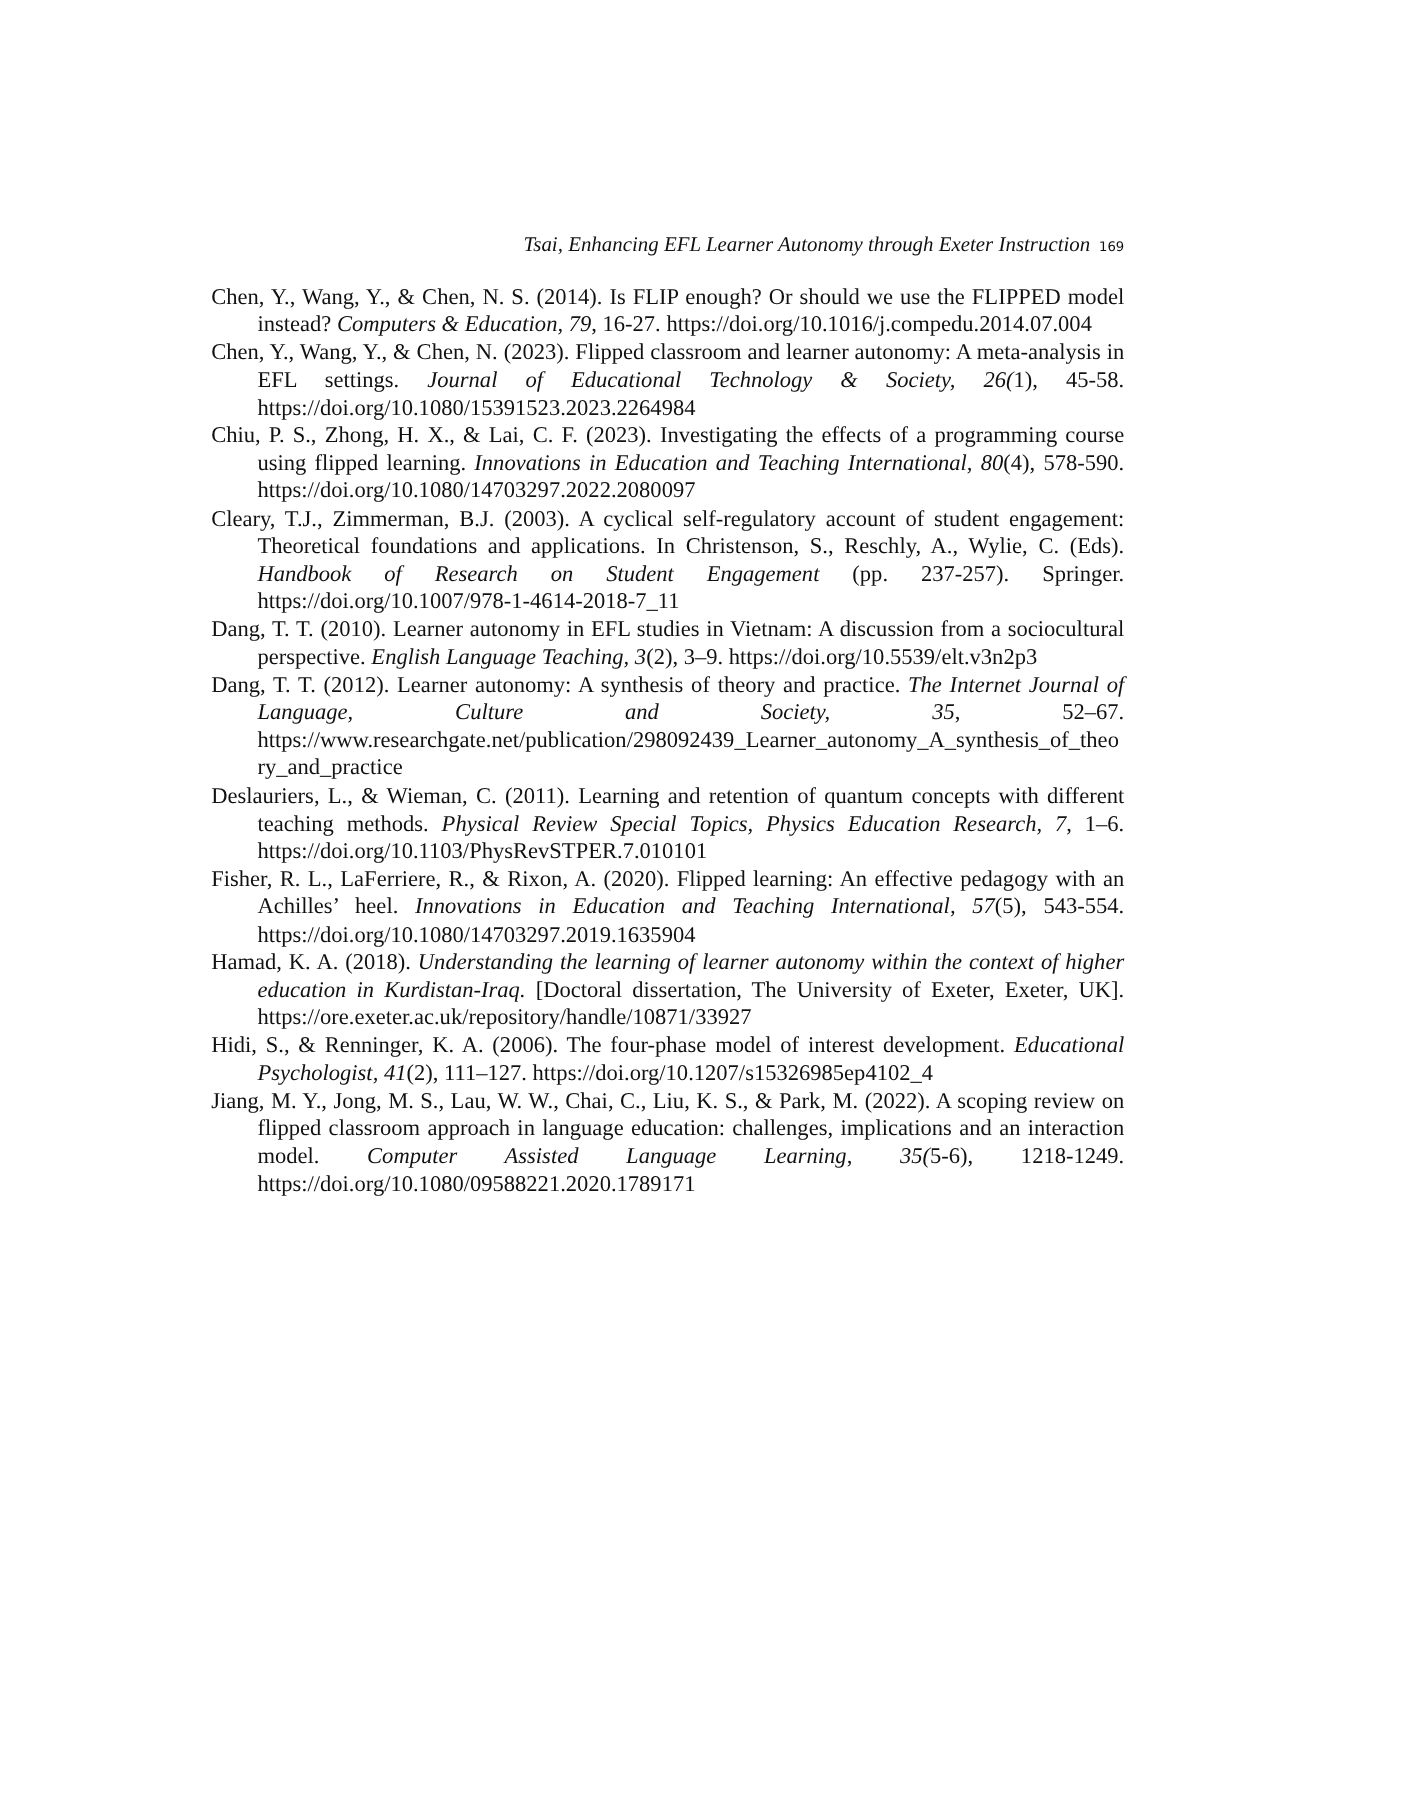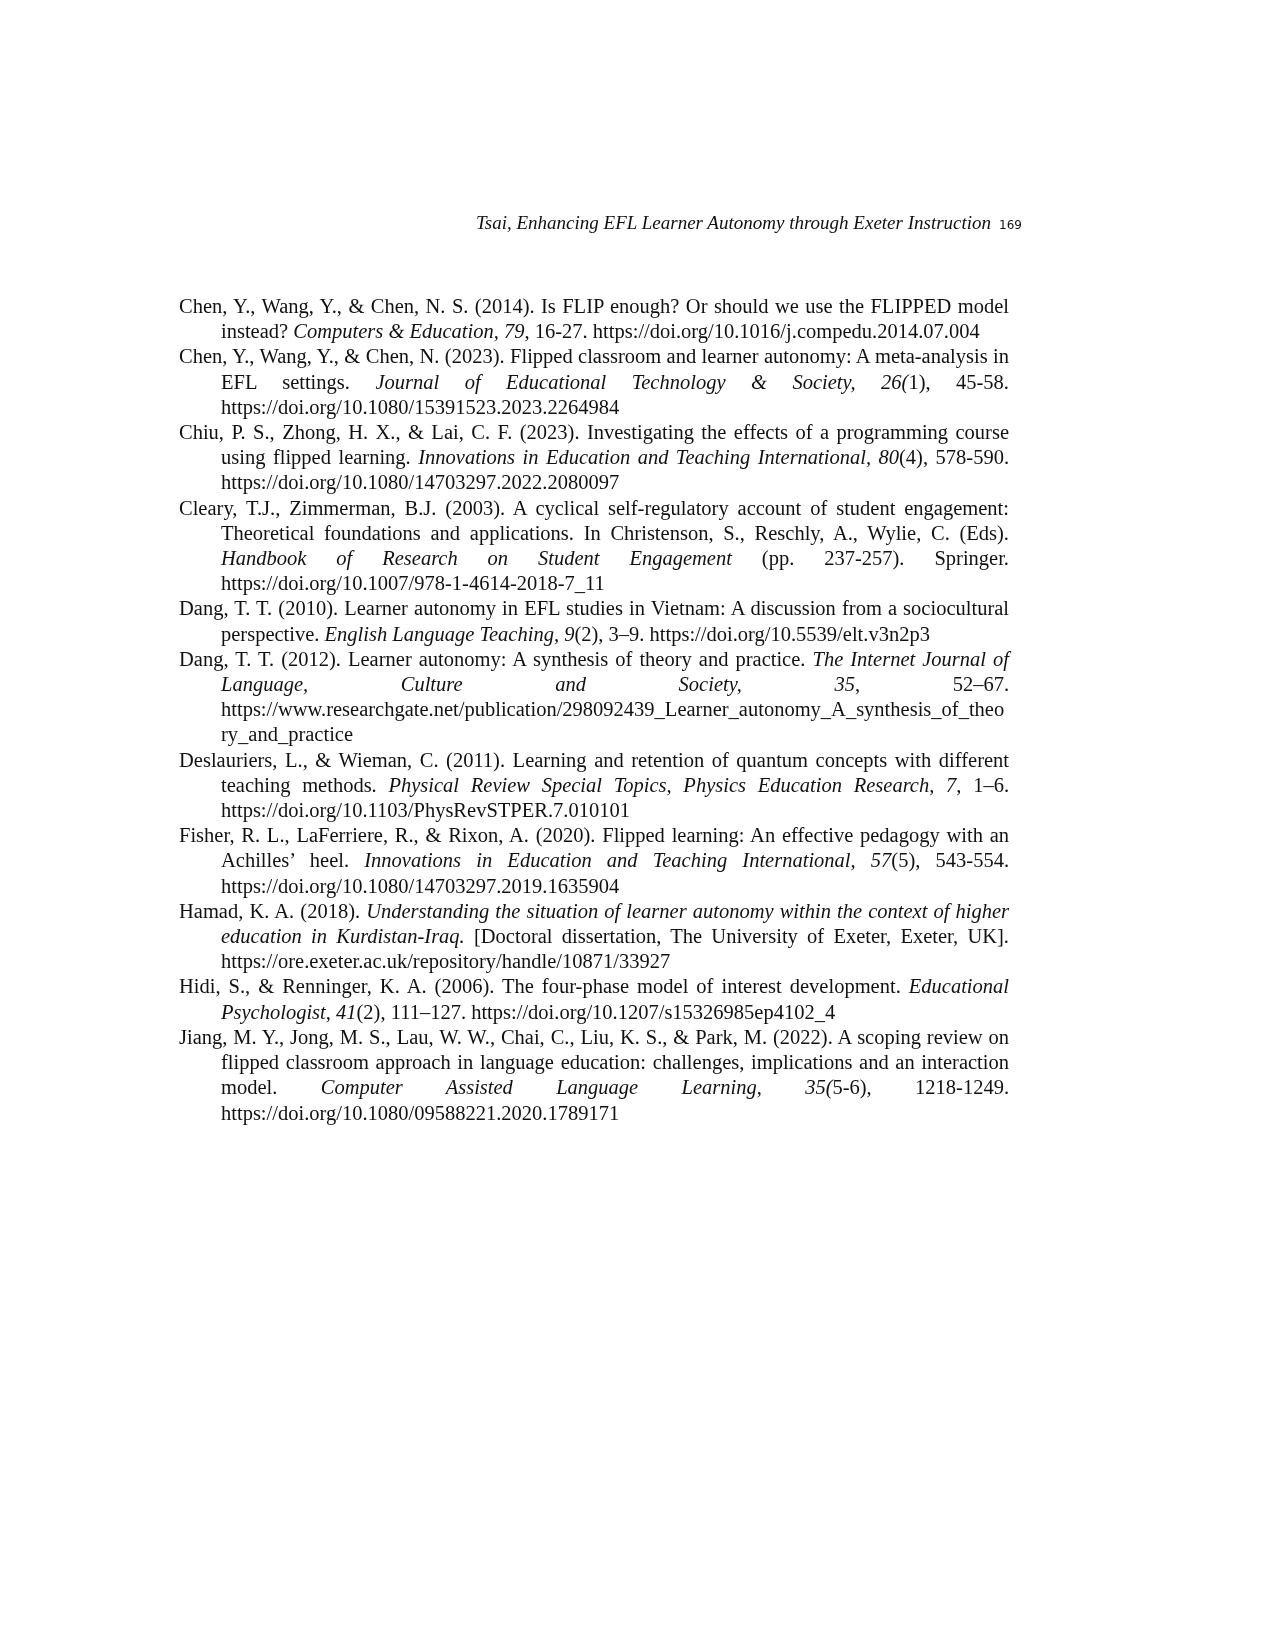--- a/index.html
+++ b/index.html
@@ -2,37 +2,37 @@
 <html><head>
 <meta charset="utf-8">
 <style>
   html, body { margin: 0; padding: 0; background: #ffffff; }
   body { width: 1275px; height: 1650px; position: relative; overflow: hidden;
          font-family: "Liberation Serif", "DejaVu Serif", serif; color: #111; }
   .running-head { position: absolute; top: 212px; left: 190px; width: 832px; text-align: right;
                   font-size: 19px; }
   .running-head .title { font-style: italic; }
   .running-head .pageno { font-family: "DejaVu Sans", "Liberation Sans", sans-serif; font-size: 12px; margin-left: 8px; }
-  .refs { position: absolute; top: 258px; left: 179px; width: 830px; margin-top: 36px; }
+  .refs { position: absolute; top: 258px; left: 192px; width: 830px; }
   .ref { font-size: 20.5px; line-height: 25.2px; text-align: justify; padding-left: 42px; text-indent: -42px;
          word-break: break-word; }
   .ref i { font-style: italic; }
 </style>
 </head>
 <body>
 
 <div class="running-head">
   <span class="title">Tsai, Enhancing EFL Learner Autonomy through Exeter Instruction</span><span class="pageno">169</span>
 </div>
 
 <div class="refs" id="refs">
     <div class="ref"><span>Chen, Y., Wang, Y., &amp; Chen, N. S. (2014). Is FLIP enough? Or should we use the FLIPPED model instead? </span><i>Computers &amp; Education, 79</i><span>, 16-27. https://doi.org/10.1016/j.compedu.2014.07.004</span></div>
     <div class="ref"><span>Chen, Y., Wang, Y., &amp; Chen, N. (2023). Flipped classroom and learner autonomy: A meta-analysis in EFL settings. </span><i>Journal of Educational Technology &amp; Society, 26(</i><span>1), 45-58. https://doi.org/10.1080/15391523.2023.2264984</span></div>
     <div class="ref"><span>Chiu, P. S., Zhong, H. X., &amp; Lai, C. F. (2023). Investigating the effects of a programming course using flipped learning. </span><i>Innovations in Education and Teaching International, 80</i><span>(4), 578-590. https://doi.org/10.1080/14703297.2022.2080097</span></div>
     <div class="ref"><span>Cleary, T.J., Zimmerman, B.J. (2003). A cyclical self-regulatory account of student engagement: Theoretical foundations and applications. In Christenson, S., Reschly, A., Wylie, C. (Eds). </span><i>Handbook of Research on Student Engagement</i><span> (pp. 237-257). Springer. https://doi.org/10.1007/978-1-4614-2018-7_11</span></div>
-    <div class="ref"><span>Dang, T. T. (2010). Learner autonomy in EFL studies in Vietnam: A discussion from a sociocultural perspective. </span><i>English Language Teaching, 9</i><span>(2), 3–9. https://doi.org/10.5539/elt.v3n2p3</span></div>
+    <div class="ref"><span>Dang, T. T. (2010). Learner autonomy in EFL studies in Vietnam: A discussion from a sociocultural perspective. </span><i>English Language Teaching, 3</i><span>(2), 3–9. https://doi.org/10.5539/elt.v3n2p3</span></div>
     <div class="ref"><span>Dang, T. T. (2012). Learner autonomy: A synthesis of theory and practice. </span><i>The Internet Journal of Language, Culture and Society, 35</i><span>, 52–67. https://www.researchgate.net/publication/298092439_Learner_autonomy_A_synthesis_of_theory_and_practice</span></div>
     <div class="ref"><span>Deslauriers, L., &amp; Wieman, C. (2011). Learning and retention of quantum concepts with different teaching methods. </span><i>Physical Review Special Topics, Physics Education Research, 7</i><span>, 1–6. https://doi.org/10.1103/PhysRevSTPER.7.010101</span></div>
     <div class="ref"><span>Fisher, R. L., LaFerriere, R., &amp; Rixon, A. (2020). Flipped learning: An effective pedagogy with an Achilles’ heel. </span><i>Innovations in Education and Teaching International, 57</i><span>(5), 543-554. https://doi.org/10.1080/14703297.2019.1635904</span></div>
-    <div class="ref"><span>Hamad, K. A. (2018). </span><i>Understanding the situation of learner autonomy within the context of higher education in Kurdistan-Iraq.</i><span> [Doctoral dissertation, The University of Exeter, Exeter, UK]. https://ore.exeter.ac.uk/repository/handle/10871/33927</span></div>
+    <div class="ref"><span>Hamad, K. A. (2018). </span><i>Understanding the learning of learner autonomy within the context of higher education in Kurdistan-Iraq.</i><span> [Doctoral dissertation, The University of Exeter, Exeter, UK]. https://ore.exeter.ac.uk/repository/handle/10871/33927</span></div>
     <div class="ref"><span>Hidi, S., &amp; Renninger, K. A. (2006). The four-phase model of interest development. </span><i>Educational Psychologist, 41</i><span>(2), 111–127. https://doi.org/10.1207/s15326985ep4102_4</span></div>
     <div class="ref"><span>Jiang, M. Y., Jong, M. S., Lau, W. W., Chai, C., Liu, K. S., &amp; Park, M. (2022). A scoping review on flipped classroom approach in language education: challenges, implications and an interaction model. </span><i>Computer Assisted Language Learning</i><span>, </span><i>35(</i><span>5-6), 1218-1249. https://doi.org/10.1080/09588221.2020.1789171</span></div>
   </div>
 
 </body></html>

